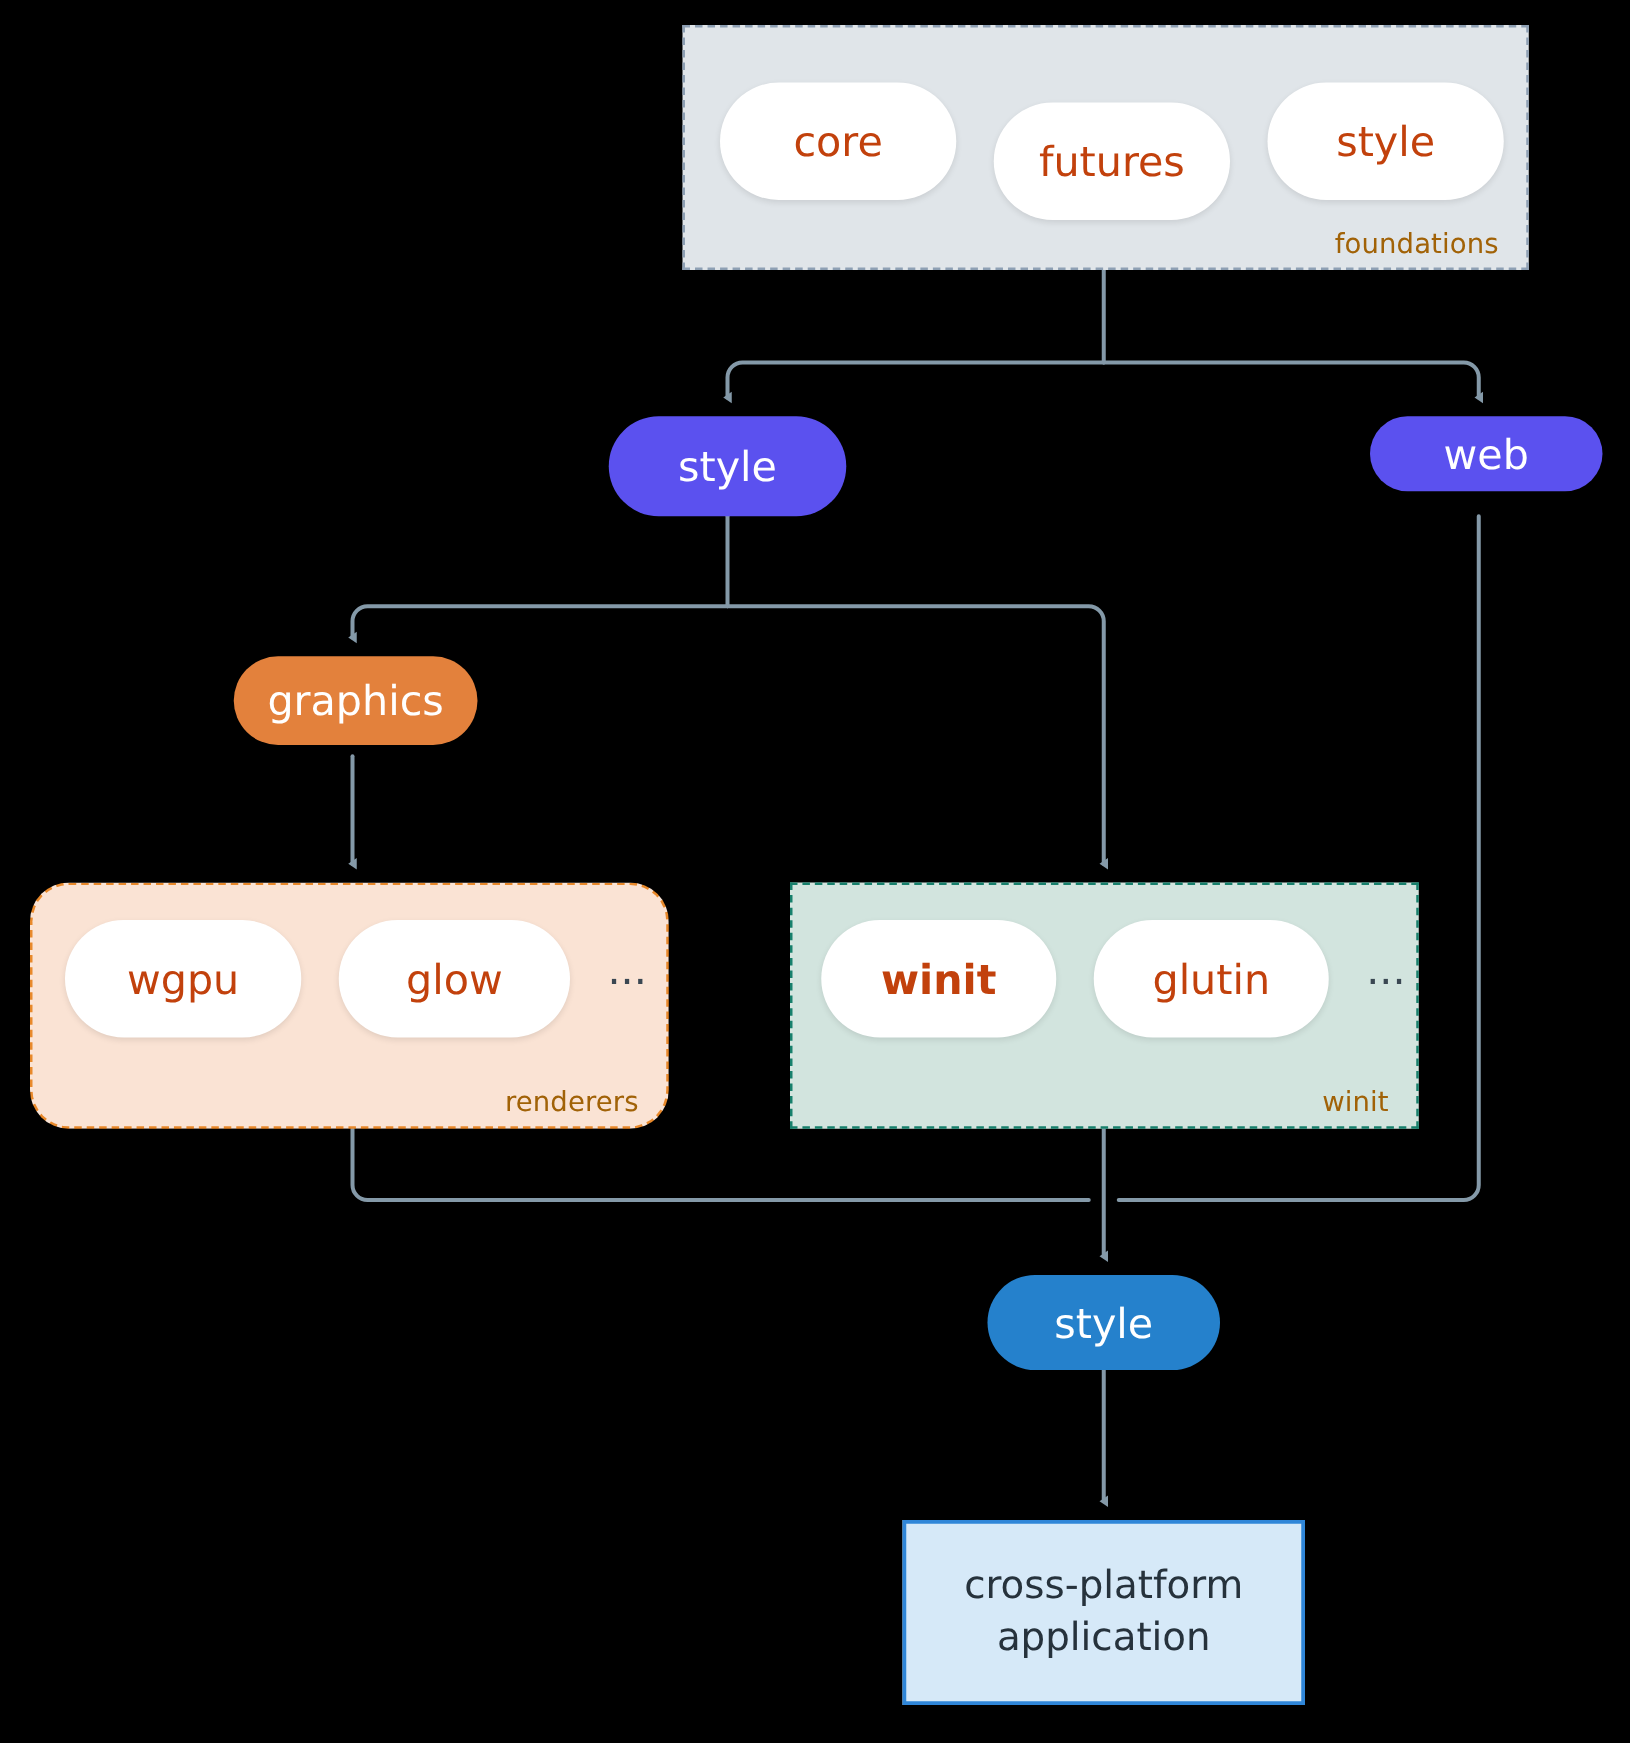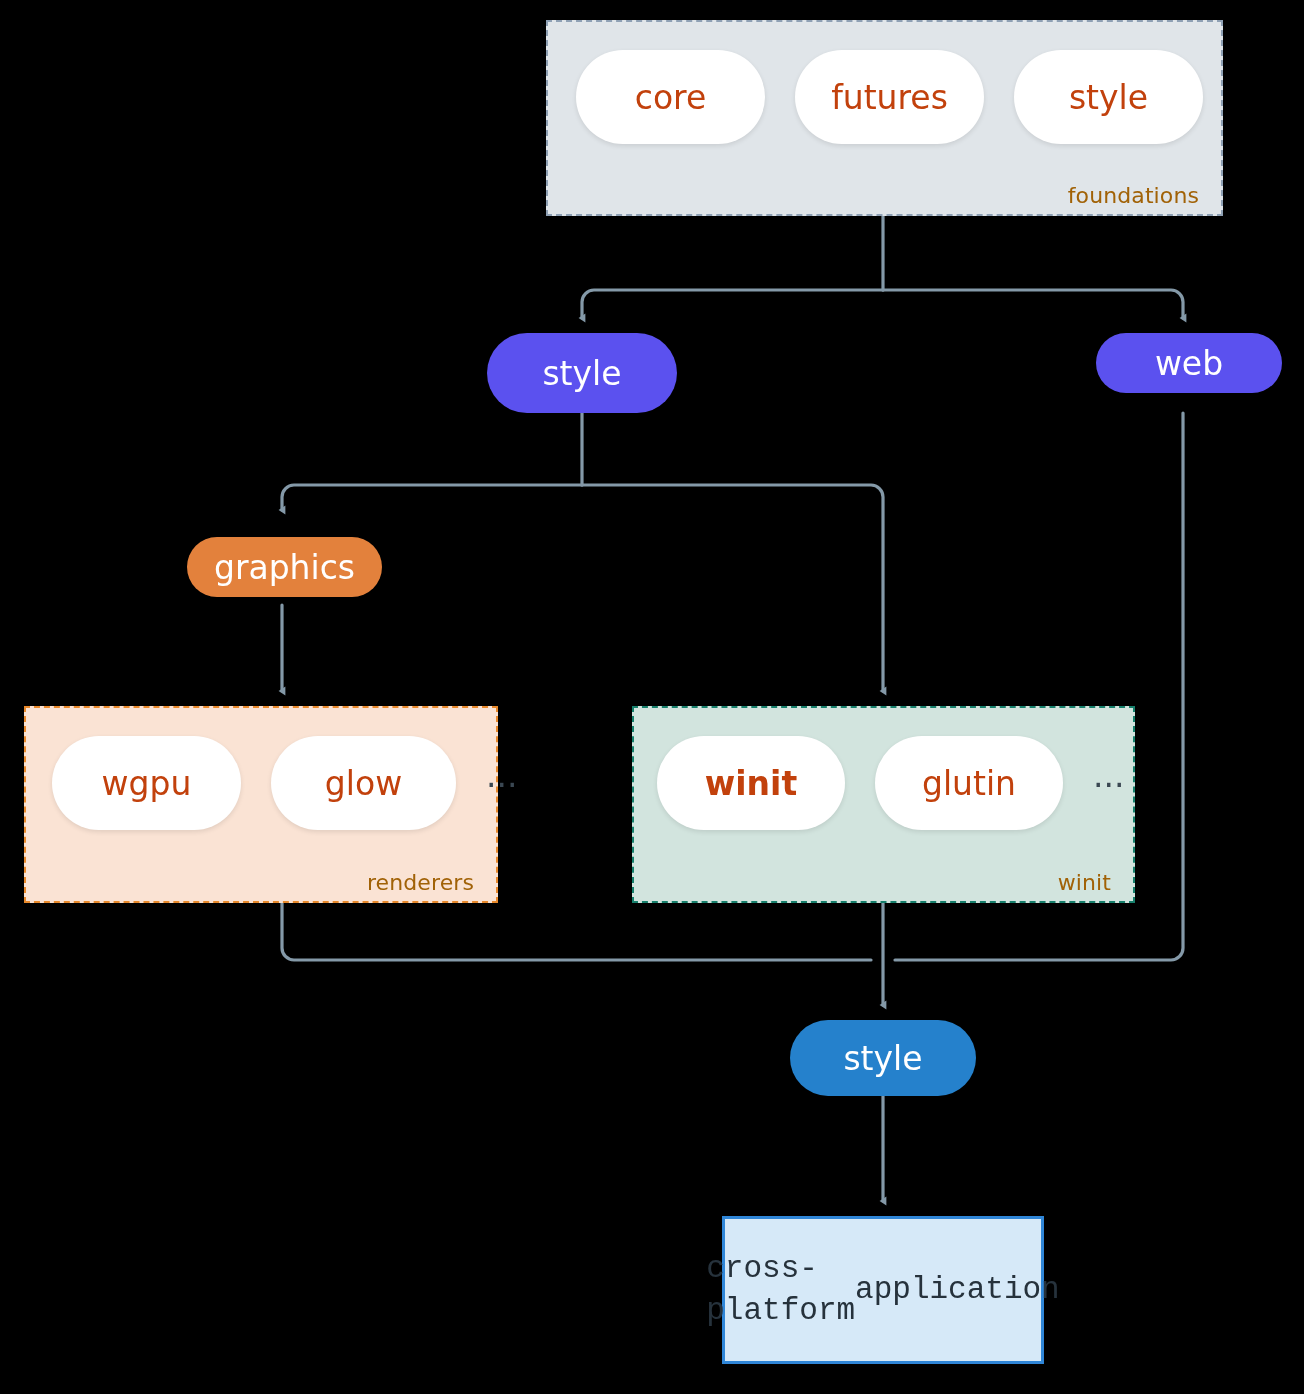--- a/index.html
+++ b/index.html
@@ -39,23 +39,24 @@
     color: #a16207;
     letter-spacing: 0.1px;
     white-space: nowrap;
   }
   .grp-foundations {
     left: 546px; top: 20px; width: 677px; height: 196px;
     background: #e0e5e9;
     border-color: #8ea0b4;
   }
   .grp-renderers {
-    left: 24px; top: 706px; width: 474px; height: 197px;
+    left: 24px; top: 706px; width: 511px; height: 197px;
     background: #fae3d4;
     border-color: #e8892b;
+    border-radius: 31px;
   }
   .grp-shells {
     left: 632px; top: 706px; width: 503px; height: 197px;
     background: #d2e4de;
     border-color: #17806c;
   }
 
   
   .pillrow {
     position: absolute;
@@ -88,38 +89,37 @@
     border-radius: 999px;
     display: flex;
     align-items: center;
     justify-content: center;
     color: #ffffff;
     font-size: 33px;
     box-sizing: border-box;
   }
   .node-native { left: 487px; top: 333px; width: 190px; height: 80px; background: #5b51ef; }
   .node-web    { left: 1096px; top: 333px; width: 186px; height: 60px; background: #5b51ef; }
-  .node-graphics { left: 187px; top: 525px; width: 195px; height: 60px; background: #e3813c; margin-top: 12px; }
+  .node-graphics { left: 187px; top: 525px; width: 195px; height: 71px; background: #e3813c; }
   .node-iced   { left: 790px; top: 1020px; width: 186px; height: 76px; background: #2581cc; }
 
   
   .rectnode {
     position: absolute;
     left: 722px; top: 1216px; width: 322px; height: 148px;
     background: #d6e9f8;
     border: 3px solid #2f86d8;
     box-sizing: border-box;
     display: flex;
-    flex-direction: row;
+    flex-direction: column;
     align-items: center;
     justify-content: center;
     font-size: 31px;
     color: #26323c;
     line-height: 1.35;
-    font-family: Liberation Mono, monospace;
   }
 </style>
 </head>
 <body>
 
 <div id="canvas">
 
   <svg class="edges" viewBox="0 0 1304 1394" xmlns="http://www.w3.org/2000/svg">
     <defs>
       <marker id="arrow" markerWidth="10" markerHeight="10" refX="5.2" refY="4" orient="auto" markerUnits="userSpaceOnUse">
@@ -144,21 +144,21 @@
 
       <path d="M883,903 L883,1005" marker-end="url(#arrow)"></path>
 
       <path d="M883,1096 L883,1201" marker-end="url(#arrow)"></path>
     </g>
   </svg>
 
   <div class="group grp-foundations">
     <div class="pillrow" style="left:28px; top:28px;">
       <div class="wpill" style="width:189px;">core</div>
-      <div class="wpill" style="width:189px;">futures</div>
+      <div class="wpill" style="width:189px;margin-top:32px;">futures</div>
       <div class="wpill" style="width:189px;">style</div>
     </div>
     <div class="grp-label">foundations</div>
   </div>
 
   <div class="group grp-renderers">
     <div class="pillrow" style="left:26px; top:28px;">
       <div class="wpill" style="width:189px;">wgpu</div>
       <div class="wpill" style="width:185px;">glow</div>
       <div class="ellipsis">...</div>

